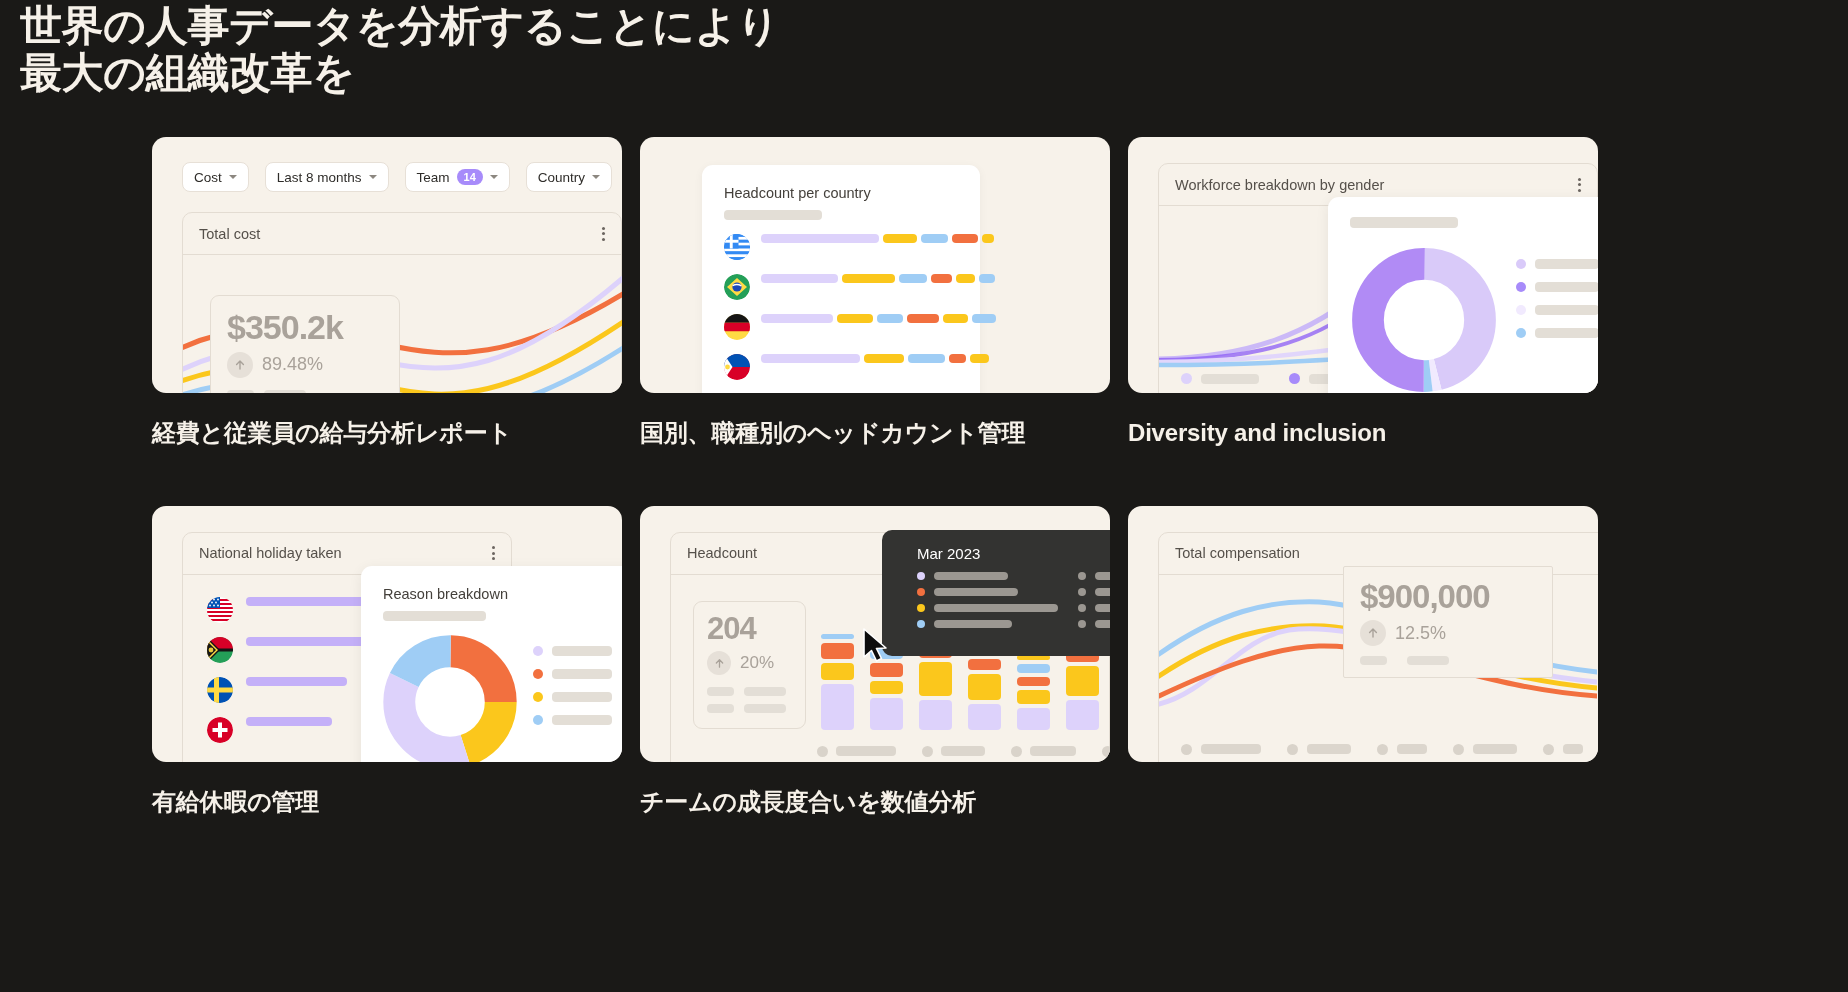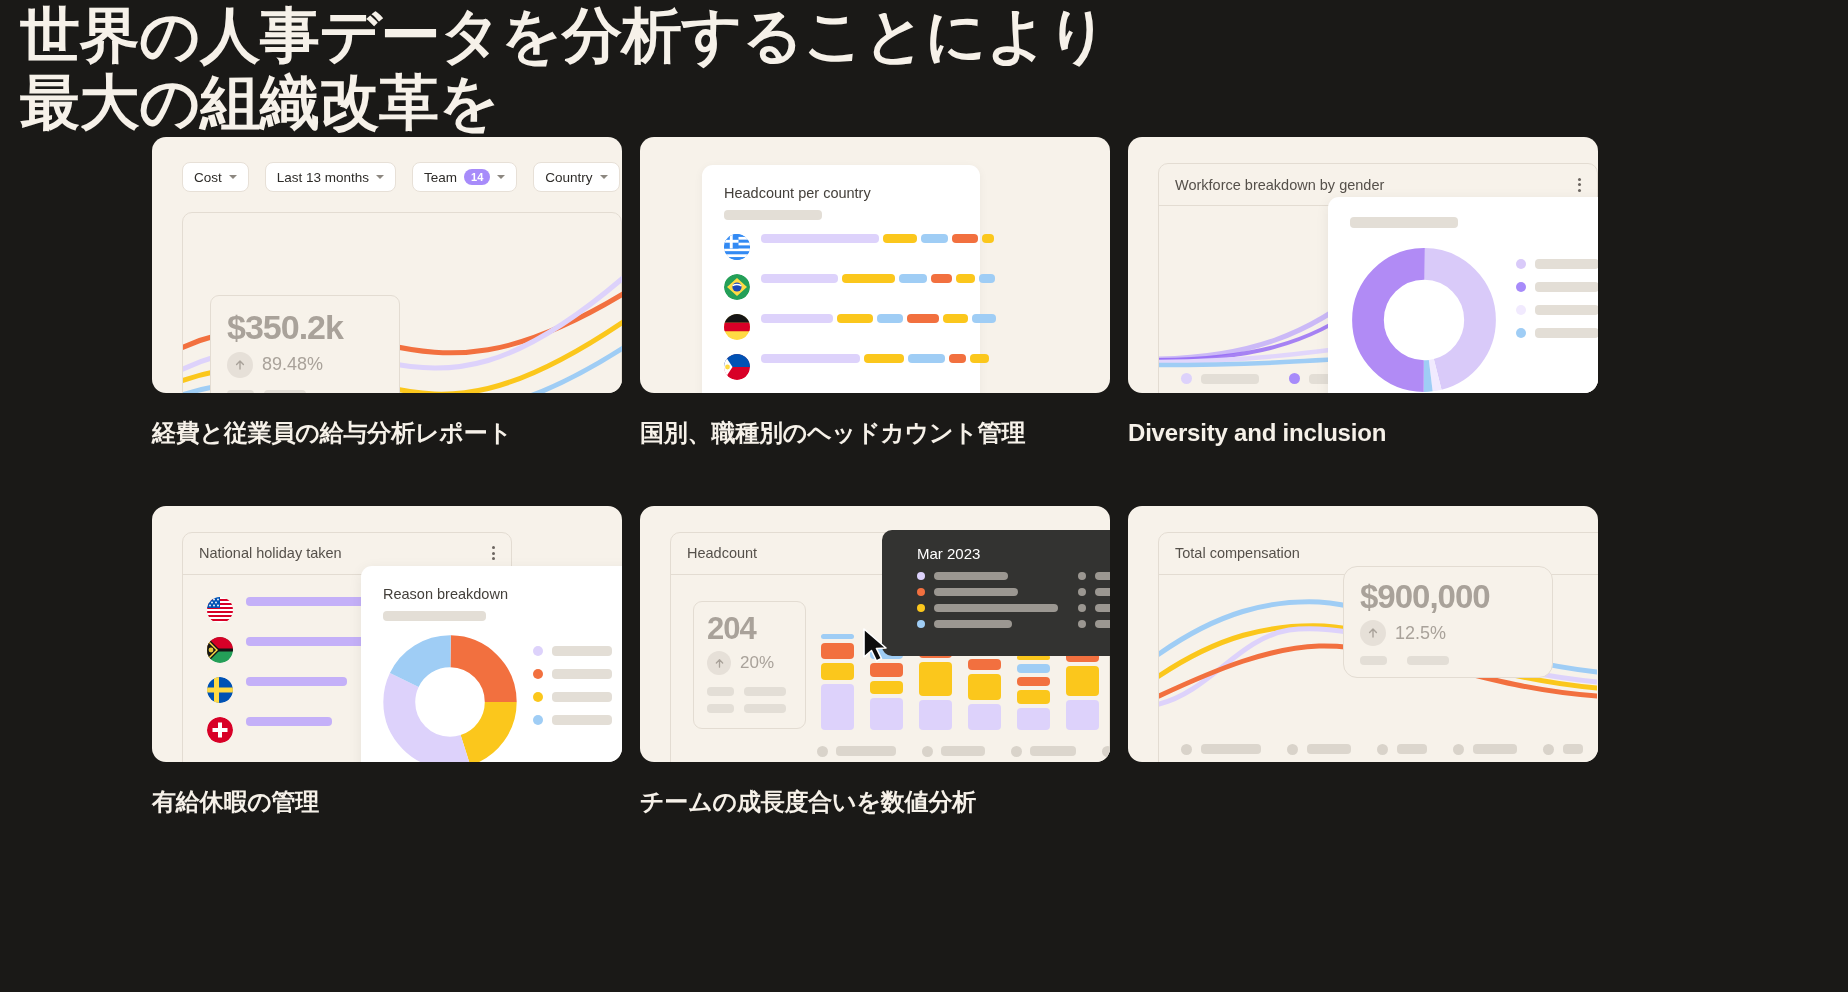--- a/index.html
+++ b/index.html
@@ -10,21 +10,21 @@
     overflow: hidden;
   }
   .page { position: relative; width: 1848px; height: 992px; }
 
   
   .hero-title {
     position: absolute;
     left: 20px; top: 2px;
     width: 1100px;
     color: #f6f1e9;
-    font-size: 60px;
+    font-size: 42px;
     font-weight: 700;
     line-height: 1.12;
     letter-spacing: -0.4px;
     white-space: pre-line;
   }
 
   
   .grid {
     position: absolute;
     left: 152px; top: 137px;
@@ -185,21 +185,21 @@
   .tt-row i { width: 8px; height: 8px; border-radius: 50%; display: block; flex: 0 0 8px; }
   .tt-bar { height: 8px; border-radius: 4px; background: #9b9791; }
   .cursor { position: absolute; left: 222px; top: 122px; }
 
   
   .c6-panel { left: 30px; top: 26px; width: 464px; height: 240px; }
   .c6-lines { position: absolute; left: 0; top: 43px; width: 438px; height: 160px; overflow: hidden; }
   .c6-float {
     position: absolute; left: 215px; top: 60px;
     width: 210px; height: 112px;
-    background: #f7f2ea; border: 1px solid #e3dcd2; border-radius: 14px;
+    background: #f7f2ea; border: 1px solid #e3dcd2; border-radius: 2px;
     padding: 13px 16px;
   }
 </style>
 </head>
 <body>
 
 <div class="page">
 
   <h1 class="hero-title">世界の人事データを分析することにより
 最大の組織改革を</h1>
@@ -210,35 +210,43 @@
 
       <div class="cell">
         <div class="card">
 
           <div class="c1-chips">
             <div class="chip">
               <span>Cost</span>
               <span class="chev"></span>
             </div>
             <div class="chip">
-              <span>Last 13 months</span>
+              <span>Last 8 months</span>
               <span class="chev"></span>
             </div>
             <div class="chip">
               <span>Team</span>
               <span class="badge">14</span>
               <span class="chev"></span>
             </div>
             <div class="chip">
               <span>Country</span>
               <span class="chev"></span>
             </div>
           </div>
 
           <div class="panel c1-panel">
+            <div class="panel-head">
+              <span class="panel-title">Total cost</span>
+              <span class="kebab">
+                  <i></i>
+                  <i></i>
+                  <i></i>
+                </span>
+            </div>
             <div class="c1-lines">
               <svg width="440" height="177" viewBox="0 0 440 177" fill="none">
                 <path d="M-10 96 C 60 60, 130 72, 200 88 C 270 104, 330 104, 440 38" stroke="#f2703f" stroke-width="5" stroke-linecap="round"></path>
                 <path d="M-10 118 C 60 80, 130 92, 200 106 C 270 120, 330 116, 440 22" stroke="#ddd2fb" stroke-width="5" stroke-linecap="round"></path>
                 <path d="M-10 128 C 60 100, 130 112, 200 130 C 270 148, 330 140, 440 66" stroke="#fbc71c" stroke-width="5" stroke-linecap="round"></path>
                 <path d="M-10 142 C 60 116, 130 128, 200 146 C 270 164, 330 162, 440 92" stroke="#9fcdf5" stroke-width="5" stroke-linecap="round"></path>
               </svg>
             </div>
             <div class="c1-big">
               <div class="bignum">$350.2k</div>

